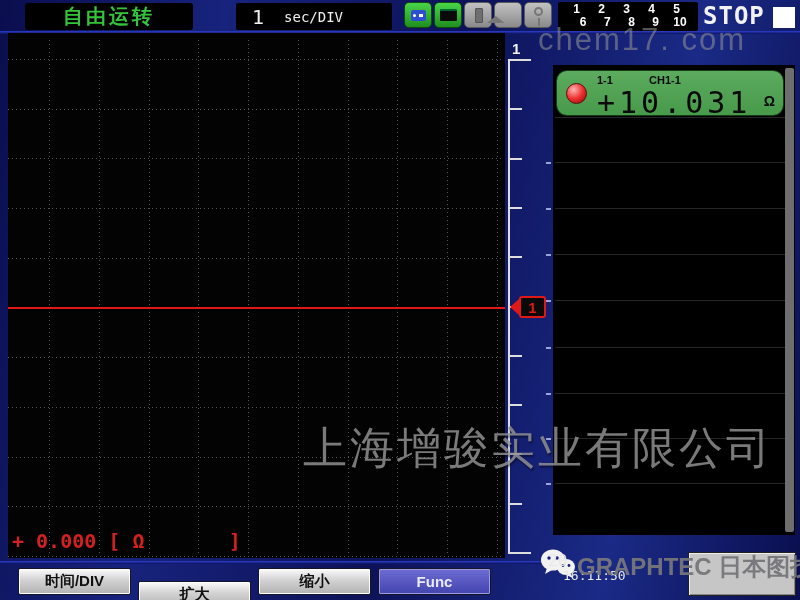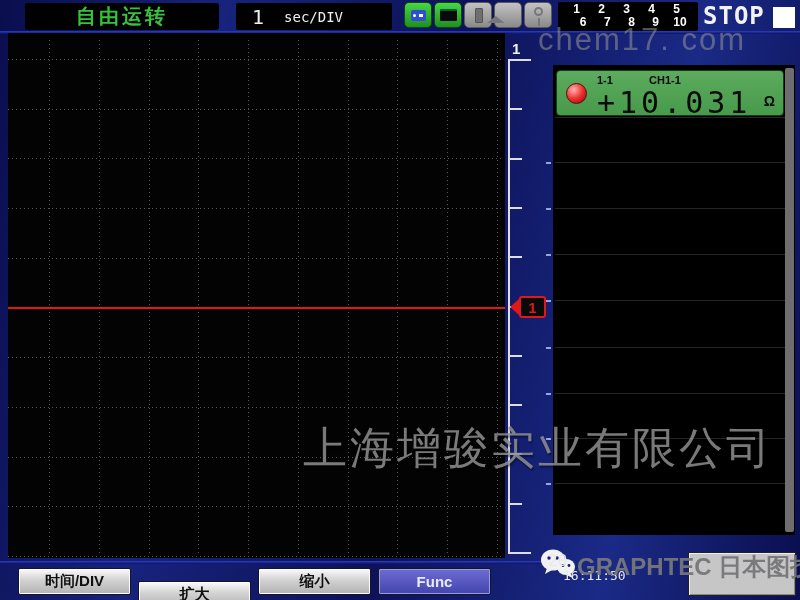--- a/index.html
+++ b/index.html
@@ -7,21 +7,21 @@
   #screen {
     position:relative; width:800px; height:600px; overflow:hidden;
     font-family:"Liberation Sans","DejaVu Sans",sans-serif;
     background:linear-gradient(100deg,#0a0e4e 0%,#17237c 25%,#0d1258 52%,#1a2a86 78%,#0a0e4e 100%);
   }
   .mono { font-family:"DejaVu Sans Mono",monospace; }
 
   
   .top-divider { position:absolute; left:0; top:31px; width:800px; height:3px;
     background:linear-gradient(to bottom,#2b3ecf,#0d1258); }
-  .title-panel { position:absolute; left:25px; top:3px; width:194px; height:27px;
+  .title-panel { position:absolute; left:25px; top:3px; width:168px; height:27px;
     background:#000; border-radius:3px; display:flex; align-items:center; justify-content:center; }
   .title-panel span { color:#35c53c; font-size:20px; font-weight:bold; letter-spacing:3px; }
   .timebase-panel { position:absolute; left:236px; top:3px; width:156px; height:27px;
     background:#000; border-radius:2px; display:flex; align-items:center; color:#f0f0f0; }
   .tb-val { font-size:20px; margin-left:16px; }
   .tb-unit { font-size:14px; margin-left:20px; }
 
   .icon-row { position:absolute; left:404px; top:2px; display:flex; gap:2px; }
   .micon { width:28px; height:26px; border-radius:5px; position:relative; border:1px solid #0a3a0a; }
   .micon.on  { background:linear-gradient(#49d549,#1f8f1f); border-color:#0c4d0c; }
@@ -67,21 +67,21 @@
   .scale-label { position:absolute; left:512px; top:40px; color:#f0f0f0; font-size:15px; font-weight:bold; }
   .cursor-marker { position:absolute; left:510px; top:296px; display:flex; align-items:center; }
   .cursor-arrow { width:0; height:0; border-top:8px solid transparent; border-bottom:8px solid transparent;
     border-right:9px solid #e01818; }
   .cursor-box { width:27px; height:22px; border:2px solid #e01818; border-radius:3px; color:#e01818;
     font-size:15px; font-weight:bold; display:flex; align-items:center; justify-content:center; background:#0a0a0a; }
 
   
   #right-panel { position:absolute; left:553px; top:65px; width:242px; height:470px; background:#000; }
   .green-box { position:absolute; left:3px; top:5px; width:228px; height:46px;
-    background:linear-gradient(#5cab5e,#489a4b); border:1px solid #143f16; border-radius:4px; }
+    background:linear-gradient(#5cab5e,#489a4b); border:1px solid #143f16; border-radius:11px; }
   .led { position:absolute; left:9px; top:12px; width:21px; height:21px; border-radius:50%;
     background:radial-gradient(circle at 35% 30%,#ffb4b4,#ee3030 50%,#9c0f0f 90%); border:1px solid #5a0c0c; }
   .ch-group { position:absolute; left:40px; top:3px; color:#0a0a0a; font-size:11px; font-weight:bold; }
   .ch-name  { position:absolute; left:92px; top:3px; color:#0a0a0a; font-size:11px; font-weight:bold; }
   .ch-value { position:absolute; left:40px; top:14px; color:#0a0a0a; font-size:30px; font-weight:normal; letter-spacing:4px; }
   .ch-unit  { position:absolute; right:8px; top:22px; color:#0a0a0a; font-size:14px; font-weight:bold; }
   .row-sep { position:absolute; left:2px; width:230px; height:1px; background:#262626; }
   .side-dash { position:absolute; left:-7px; width:5px; height:2px; background:#c8d0ff; opacity:.75; }
   .scrollbar { position:absolute; right:1px; top:3px; width:9px; height:464px; background:#6e6e6e; border-radius:2px; }
 
@@ -177,20 +177,21 @@
       <div class="vline" style="left: 90.76px;"></div>
       <div class="vline" style="left: 140.52px;"></div>
       <div class="vline" style="left: 190.28px;"></div>
       <div class="vline" style="left: 240.04px;"></div>
       <div class="vline" style="left: 289.8px;"></div>
       <div class="vline" style="left: 339.56px;"></div>
       <div class="vline" style="left: 389.32px;"></div>
       <div class="vline" style="left: 439.08px;"></div>
       <div class="vline" style="left: 488.84px;"></div>
       <div class="trace"></div>
+      <div class="range-label mono">+ 0.000 [ Ω       ]</div>
     </div>
 
   <div class="scale-vline"></div>
   <div id="scale-ticks">
       <div class="scale-tick" style="top: 59px; width: 23px;"></div>
       <div class="scale-tick" style="top: 108.3px; width: 14px;"></div>
       <div class="scale-tick" style="top: 157.6px; width: 14px;"></div>
       <div class="scale-tick" style="top: 206.9px; width: 14px;"></div>
       <div class="scale-tick" style="top: 256.2px; width: 14px;"></div>
       <div class="scale-tick" style="top: 305.5px; width: 14px;"></div>

